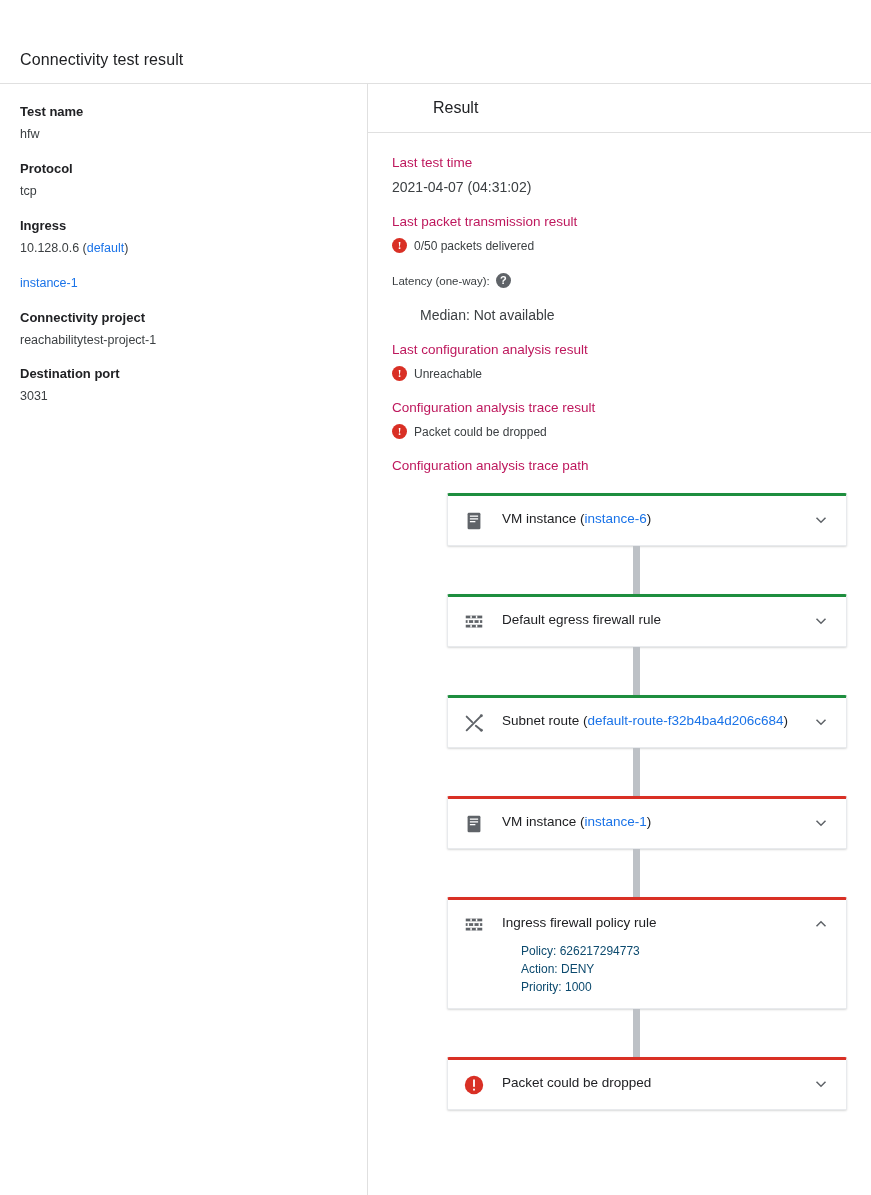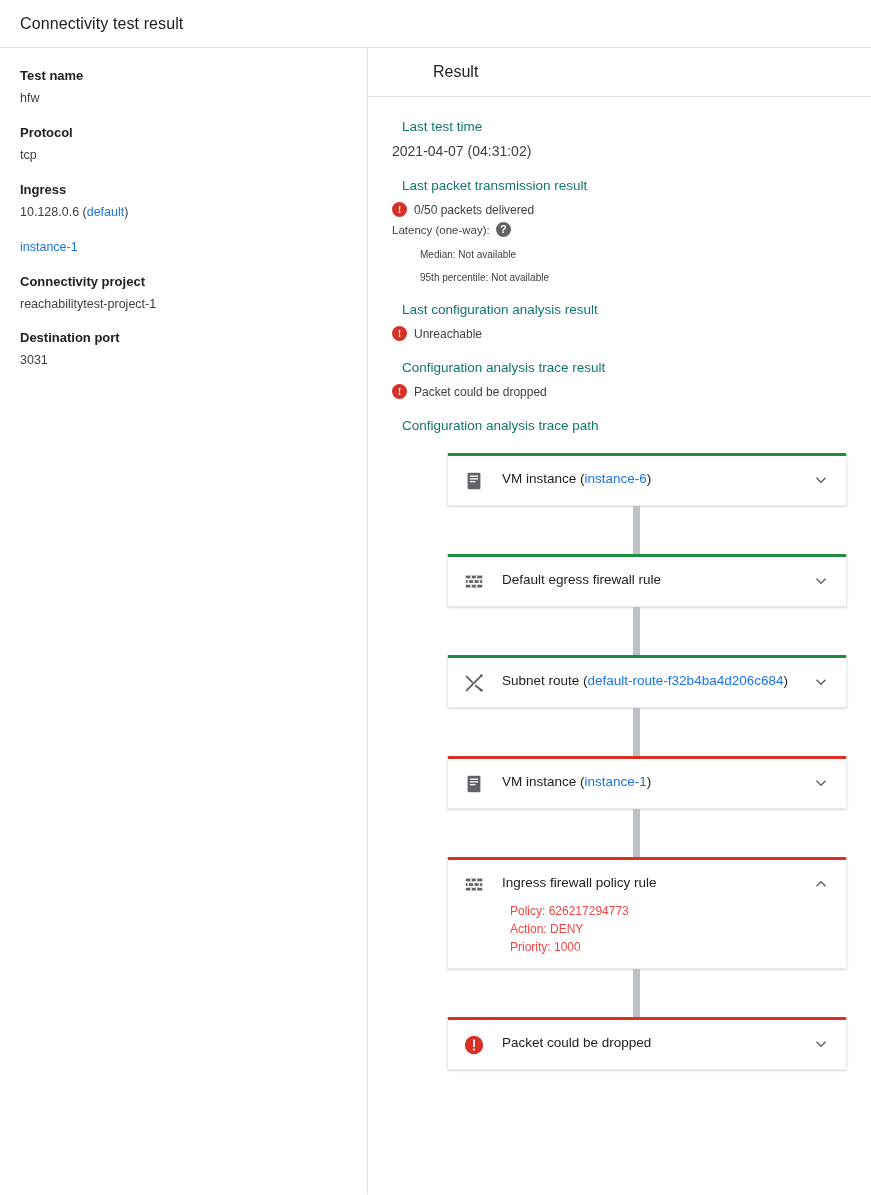--- a/index.html
+++ b/index.html
@@ -17,20 +17,21 @@
     height: 1195px;
     background: #ffffff;
   }
   
   .header {
     height: 48px;
     display: flex;
     align-items: center;
     padding-left: 20px;
     border-bottom: 1px solid #e0e0e0;
+    margin-top: 36px;
   }
   .header-title {
     font-size: 16px;
     color: #202124;
     letter-spacing: 0.1px;
   }
   
   .body {
     display: flex;
     height: 1146px;
@@ -73,23 +74,22 @@
   .result-header-title {
     font-size: 16px;
     color: #202124;
     margin-left: 41px;
   }
   .result-body {
     padding: 22px 24px 0 24px;
   }
   .section-title {
     font-size: 13.5px;
-    color: #0f766e;
+    color: #be185d;
     margin-bottom: 9px;
-    margin-left: 10px;
   }
   .section { margin-bottom: 19px; }
   .plain-value {
     font-size: 14px;
     color: #3c4043;
   }
   .status-row {
     display: flex;
     align-items: center;
     gap: 7px;
@@ -107,38 +107,38 @@
     text-align: center;
     flex: none;
     font-family: "Liberation Serif", serif;
   }
   .latency-line {
     font-size: 11.5px;
     color: #3c4043;
     display: flex;
     align-items: center;
     gap: 6px;
-    margin-top: 5px;
+    margin-top: 20px;
   }
   .help-icon {
     width: 15px; height: 15px;
     border-radius: 50%;
     background: #5f6368;
     color: #fff;
     font-size: 11px;
     line-height: 15px;
     text-align: center;
     font-weight: bold;
     cursor: pointer;
   }
   .latency-sub {
-    font-size: 10px;
+    font-size: 14px;
     color: #3c4043;
     margin-left: 28px;
-    margin-top: 12px;
+    margin-top: 19px;
   }
   
   .trace {
     margin-top: 20px;
     margin-left: 55px;
     width: 400px;
     position: relative;
   }
   .trace-node { position: relative; }
   .connector {
@@ -170,24 +170,24 @@
     justify-content: center;
   }
   .card-main { flex: 1; }
   .card-title {
     font-size: 13.5px;
     color: #202124;
     line-height: 22px;
   }
   .card-detail {
     font-size: 12px;
-    color: #ef4444;
+    color: #0c4a6e;
     line-height: 1.5;
     margin-top: 8px;
-    margin-left: 8px;
+    margin-left: 19px;
   }
   .chevron {
     width: 22px; height: 22px;
     flex: none;
     color: #5f6368;
     cursor: pointer;
     display: flex;
     align-items: center;
     justify-content: center;
     margin-top: 1px;
@@ -256,21 +256,20 @@
           <div class="section-title">Last packet transmission result</div>
           <div class="status-row">
             <span class="err-icon">!</span>
             <span>0/50 packets delivered</span>
           </div>
           <div class="latency-line">
             <span>Latency (one-way):</span>
             <span class="help-icon">?</span>
           </div>
           <div class="latency-sub">Median: Not available</div>
-          <div class="latency-sub">95th percentile: Not available</div>
         </div>
 
         <div class="section">
           <div class="section-title">Last configuration analysis result</div>
           <div class="status-row">
             <span class="err-icon">!</span>
             <span>Unreachable</span>
           </div>
         </div>
 

